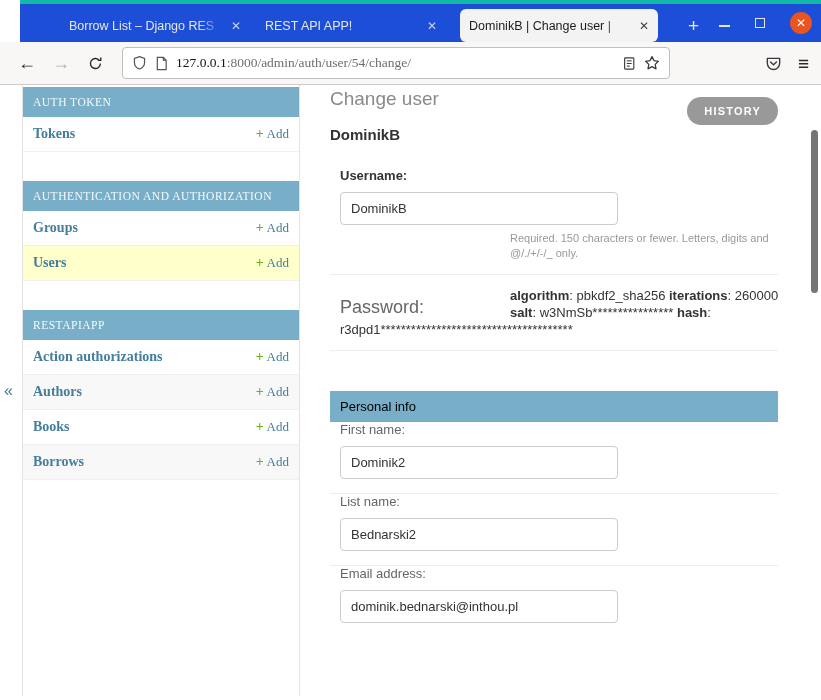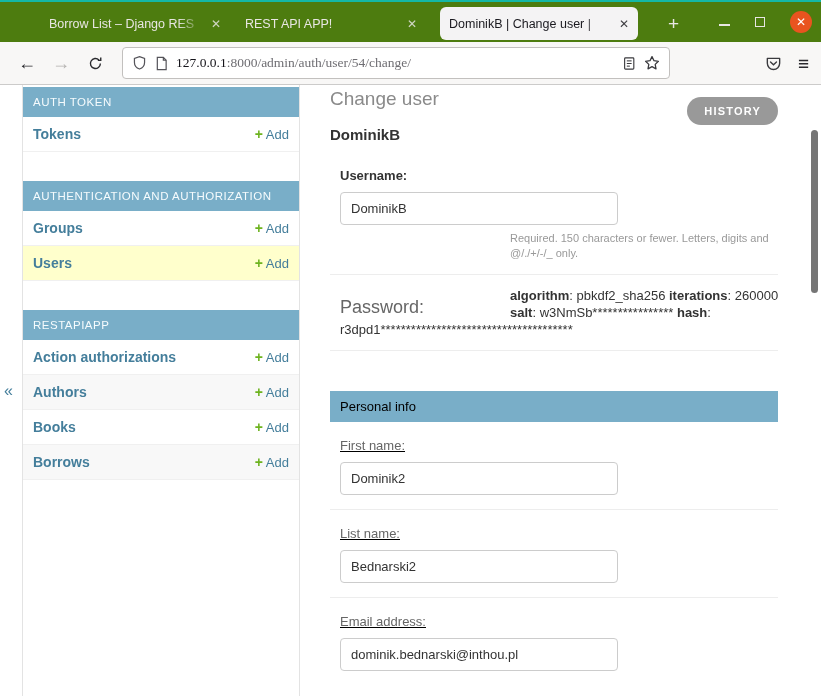--- a/index.html
+++ b/index.html
@@ -1,20 +1,20 @@
 <!DOCTYPE html>
 <html><head>
 <meta charset="utf-8">
 <style>
   * { box-sizing: border-box; margin: 0; padding: 0; }
   html, body { width: 821px; height: 700px; overflow: hidden; }
   body { font-family: "Liberation Sans", sans-serif; background: #fff; position: relative; }
 
   
-  .titlebar { height: 42px; background: #4d7c0f; border-top: 2px solid #14b8a6; position: relative; display: flex; align-items: center; }
+  .titlebar { height: 42px; background: #1d4ed8; border-top: 4px solid #14b8a6; position: relative; display: flex; align-items: center; margin-left: 20px; }
   .tabs { position: absolute; left: 40px; top: 5px; height: 33px; display: flex; gap: 6px; align-items: stretch; }
   .tab { width: 190px; border-radius: 6px; display: flex; align-items: center; padding: 0 9px; color: #e8e6e3; font-size: 12.5px; cursor: default; }
   .tab.active { background: #f4f3f4; color: #1b1a20; margin-left: 8px; width: 198px; }
   .tab-title { flex: 1; white-space: nowrap; overflow: hidden;
     -webkit-mask-image: linear-gradient(to right, #000 82%, transparent 98%);
     mask-image: linear-gradient(to right, #000 82%, transparent 98%); }
   .tab-close { margin-left: 5px; font-size: 12px; opacity: .85; }
   .newtab { color: #e8e6e3; font-size: 19px; font-weight: 300; margin-left: 16px; align-self: center; padding: 2px 8px; }
   .win-controls { position: absolute; right: 9px; top: 0; bottom: 0; display: flex; align-items: center; gap: 25px; }
   .win-min { width: 11px; border-bottom: 2px solid #e8e6e3; height: 8px; }
@@ -31,21 +31,21 @@
   .url-path { color: #6f6e73; }
   .right-icons { margin-left: auto; display: flex; align-items: center; gap: 16px; padding-right: 2px; }
   .hamburger { font-size: 19px; color: #2a2a2e; line-height: 1; }
 
   
   .page { position: relative; height: 611px; display: flex; background: #fff; }
   .collapse-col { width: 22px; position: relative; }
   .collapse-toggle { position: absolute; top: 297px; left: 4px; color: #447e9b; font-size: 16px; }
 
   
-  .sidebar { width: 278px; border-left: 1px solid #e3e3e3; border-right: 1px solid #e3e3e3; background: #fff; padding-top: 2px; overflow: hidden; }
+  .sidebar { width: 278px; border-left: 1px solid #e3e3e3; border-right: 1px solid #e3e3e3; background: #fff; padding-top: 2px; overflow: hidden; font-family: Liberation Serif, serif; }
   .module { margin-bottom: 29px; }
   .module-caption { background: #79aec8; color: #f5fbfd; font-size: 11.5px; letter-spacing: .5px; padding: 9px 10px; font-weight: 400; }
   .srow { display: flex; justify-content: space-between; align-items: flex-end; padding: 9px 10px; border-bottom: 1px solid #f0f0f0; background: #fff; }
   .srow.alt { background: #f8f8f8; }
   .srow.selected { background: #ffffcc; }
   .model-link { color: #447e9b; font-weight: 700; font-size: 14px; text-decoration: none; }
   .add-link { color: #447e9b; font-size: 13px; text-decoration: none; white-space: nowrap; }
   .add-plus { color: #6db31f; font-weight: 700; font-size: 14px; margin-right: 3px; }
 
   
@@ -61,21 +61,21 @@
   .help { margin-left: 170px; margin-top: 6px; font-size: 11px; color: #999; width: 272px; line-height: 1.4; }
   .help a { color: #447e9b; text-decoration: none; }
 
   .password-row { padding: 12px 10px 12px; }
   .pw-label { position: absolute; left: 10px; top: 22px; font-size: 18px; color: #666; }
   .pw-value { margin-left: 170px; font-size: 13px; color: #333; line-height: 17px; width: 276px; }
   .pw-value b { color: #333; }
   .pw-hash { font-size: 13px; color: #333; line-height: 17px; word-break: break-all; width: 100%; }
 
   .section-caption { margin-top: 40px; background: #79aec8; color: #000000; font-size: 13px; padding: 8px 10px; font-weight: 400; }
-  .plain-row { padding: 16px 10px 14px; text-decoration: underline; }
+  .plain-row { padding: 0 10px 14px; }
 
   
   .scroll-thumb { position: absolute; right: 3px; top: 130px; width: 7px; height: 163px; background: #757575; border-radius: 4px; }
 
   svg { display: block; }
 </style>
 </head>
 <body>
 
 <div class="titlebar">

